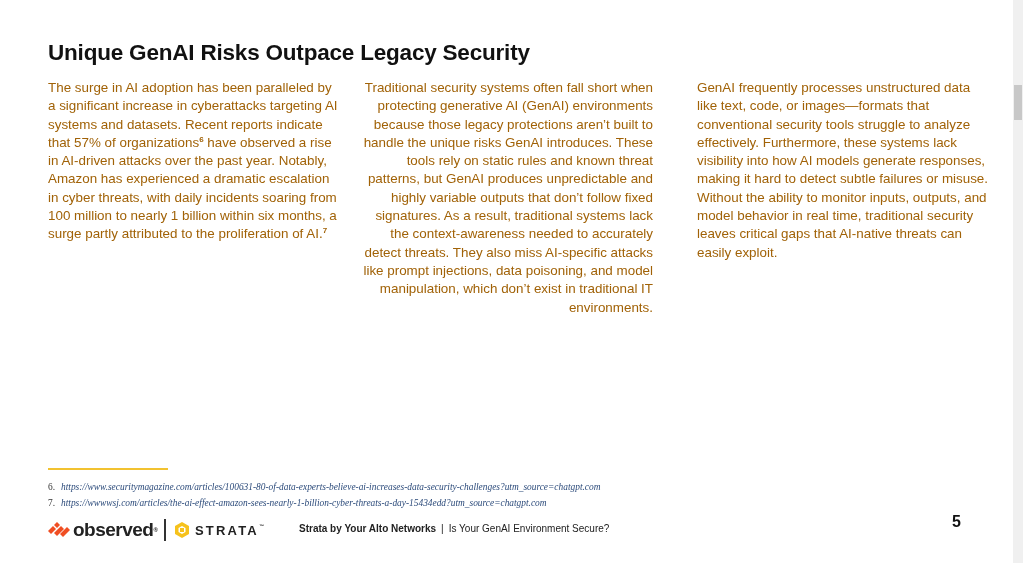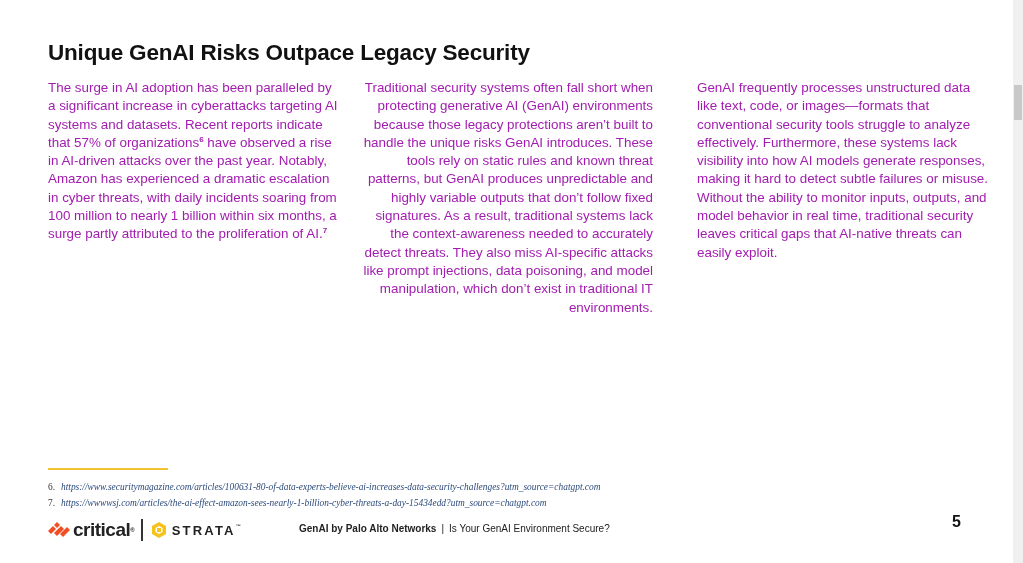--- a/index.html
+++ b/index.html
@@ -10,21 +10,21 @@
       color: #1a1a1a;
     }
     .page { position: absolute; left: 0; top: 0; width: 1013px; height: 422px; background: #fff; }
     .title {
       position: absolute; left: 48px; top: 40px;
       font-size: 22.5px; font-weight: bold; letter-spacing: -0.2px; color: #111;
       margin: 0;
     }
     .col {
       position: absolute; top: 79px; width: 296px;
-      font-size: 13.4px; line-height: 18.3px; color: #a21caf;
+      font-size: 13.4px; line-height: 18.3px; color: #a16207;
       margin: 0;
     }
     .col sup { font-size: 8px; font-weight: bold; vertical-align: 5px; line-height: 0; }
     .c1 { left: 48px; width: 292px; }
     .c2 { left: 361px; width: 292px; text-align: right; }
     .c3 { left: 674px; width: 292px; margin-left: 23px; }
 
     .fn-rule { position: absolute; left: 48px; top: 468px; width: 120px; height: 2px; background: #f2c230; }
     .footnotes { position: absolute; left: 48px; top: 479px; font-family: "Liberation Serif", "DejaVu Serif", serif; font-style: italic; font-size: 9.4px; line-height: 16px; color: #2b4a7a; }
     .fn { white-space: nowrap; }
@@ -72,32 +72,32 @@
 
   <div class="footer-logo">
     <svg class="pa-mark" viewBox="0 0 22 16">
       <g fill="#f04e23">
         <polygon points="0,9 5,4 8,7 3,12"></polygon>
         <polygon points="6,11 13,4 16,7 9,14"></polygon>
         <polygon points="12,12 19,5 22,8 15,15"></polygon>
         <polygon points="6,3 9,0 12,3 9,6"></polygon>
       </g>
     </svg>
-    <span class="pa-word"><span>critical</span><span class="reg">®</span></span>
+    <span class="pa-word"><span>observed</span><span class="reg">®</span></span>
     <div class="logo-divider"></div>
     <svg class="strata-mark" viewBox="0 0 14 16">
       <polygon points="7,0 14,4 14,12 7,16 0,12 0,4" fill="#f6c21c"></polygon>
       <polygon points="7,4 10.5,6 10.5,10 7,12 3.5,10 3.5,6" fill="#ffffff"></polygon>
       <rect x="5" y="6" width="4" height="4" fill="#f6c21c"></rect>
     </svg>
     <span class="strata-word"><span>STRATA</span><span class="tm">™</span></span>
   </div>
 
   <div class="footer-text">
-    <span class="brand">GenAI by Palo Alto Networks</span><span class="sep">|</span><span>Is Your GenAI Environment Secure?</span>
+    <span class="brand">Strata by Your Alto Networks</span><span class="sep">|</span><span>Is Your GenAI Environment Secure?</span>
   </div>
 
   <div class="page-num">5</div>
 </div>
 
 <div class="scrollbar">
   <div class="scroll-thumb"></div>
 </div>
 
 </body></html>

